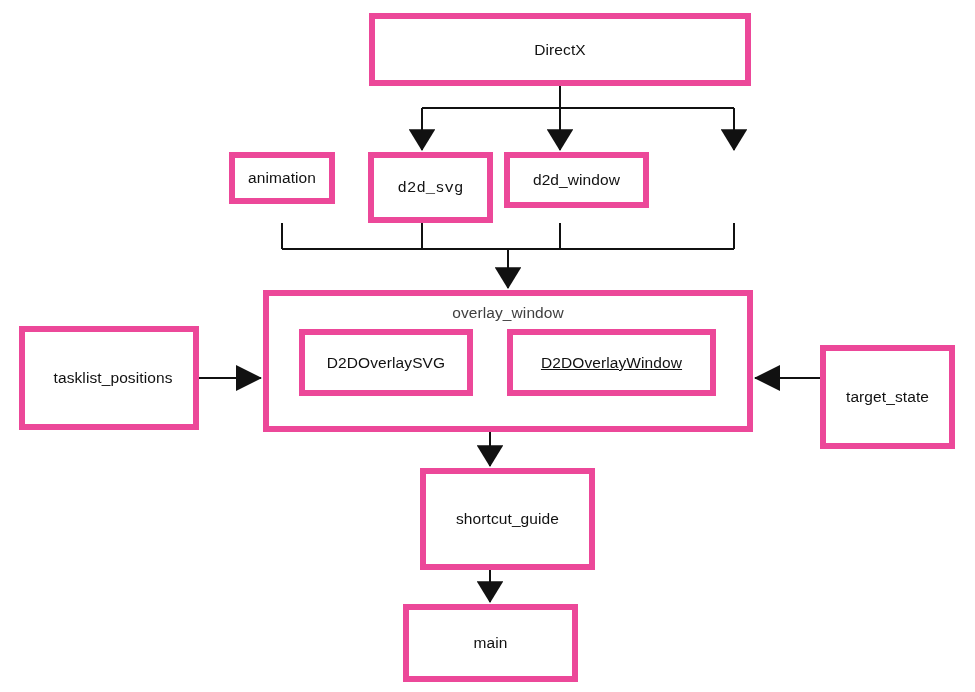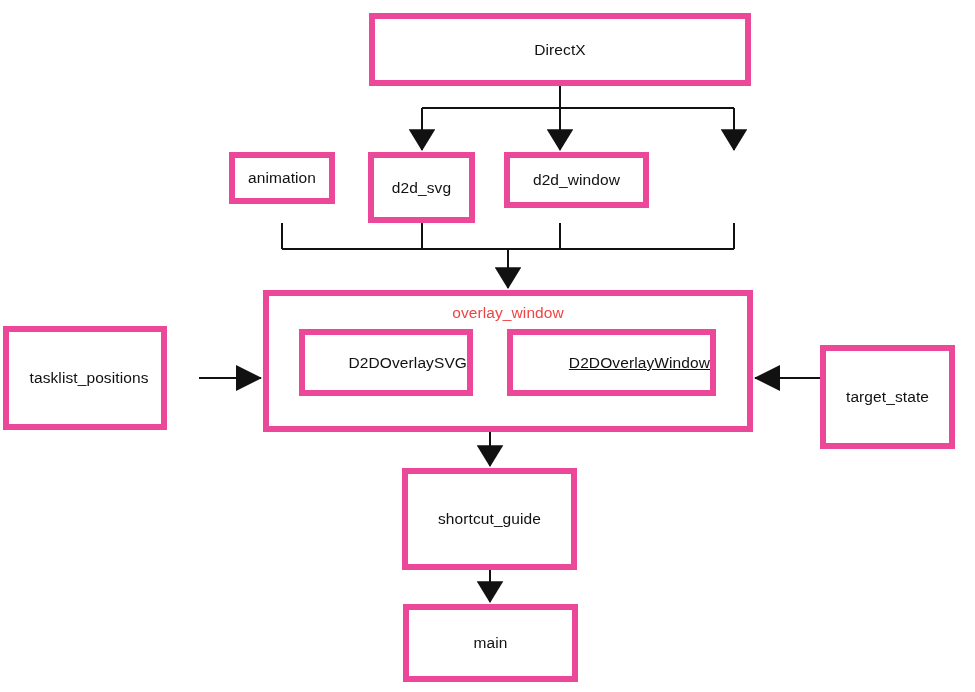--- a/index.html
+++ b/index.html
@@ -46,26 +46,25 @@
     background: transparent;
     z-index: 1;
   }
   .container-label {
     position: absolute;
     left: 0;
     right: 0;
     top: 8px;
     text-align: center;
     font-size: 15.5px;
-    color: #ef4444;
+    color: #404040;
     font-family: "Liberation Sans", sans-serif;
   }
   .node.child {
     z-index: 3;
-    justify-content: flex-end;
   }
 </style>
 </head>
 <body>
 
 <div id="diagram-canvas">
 
   <svg id="edge-layer" width="975" height="692" viewBox="0 0 975 692" xmlns="http://www.w3.org/2000/svg">
     <defs>
       <marker id="arrow-down" markerWidth="11" markerHeight="9" refX="5.5" refY="8.6" orient="0">
@@ -108,50 +107,50 @@
   </svg>
 
   <div class="node" style="left:369px; top:13px; width:382px; height:73px;">
     <span>DirectX</span>
   </div>
 
   <div class="node" style="left:229px; top:152px; width:106px; height:52px;">
     <span>animation</span>
   </div>
 
-  <div class="node" style="left:368px; top:152px; width:107px; height:71px;">
+  <div class="node" style="left:368px; top:152px; width:125px; height:71px;font-family:Liberation Mono, monospace;">
     <span>d2d_svg</span>
   </div>
 
   <div class="node" style="left:504px; top:152px; width:145px; height:56px;">
     <span>d2d_window</span>
   </div>
 
 
   <div class="node container" style="left:263px; top:290px; width:490px; height:142px;">
     <div class="container-label">overlay_window</div>
   </div>
 
   <div class="node child" style="left:299px; top:329px; width:174px; height:67px;">
     <span>D2DOverlaySVG</span>
   </div>
 
   <div class="node child" style="left:507px; top:329px; width:209px; height:67px;text-decoration:underline;">
     <span>D2DOverlayWindow</span>
   </div>
 
-  <div class="node" style="left:3px; top:326px; width:164px; height:104px;padding-left:8px;">
+  <div class="node" style="left:19px; top:326px; width:180px; height:104px;padding-left:8px;">
     <span>tasklist_positions</span>
   </div>
 
   <div class="node" style="left:820px; top:326px; width:135px; height:104px;margin-top:19px;">
     <span>target_state</span>
   </div>
 
-  <div class="node" style="left:402px; top:468px; width:175px; height:102px;">
+  <div class="node" style="left:420px; top:468px; width:175px; height:102px;">
     <span>shortcut_guide</span>
   </div>
 
   <div class="node" style="left:403px; top:604px; width:175px; height:78px;">
     <span>main</span>
   </div>
 
 </div>
 
 </body></html>

